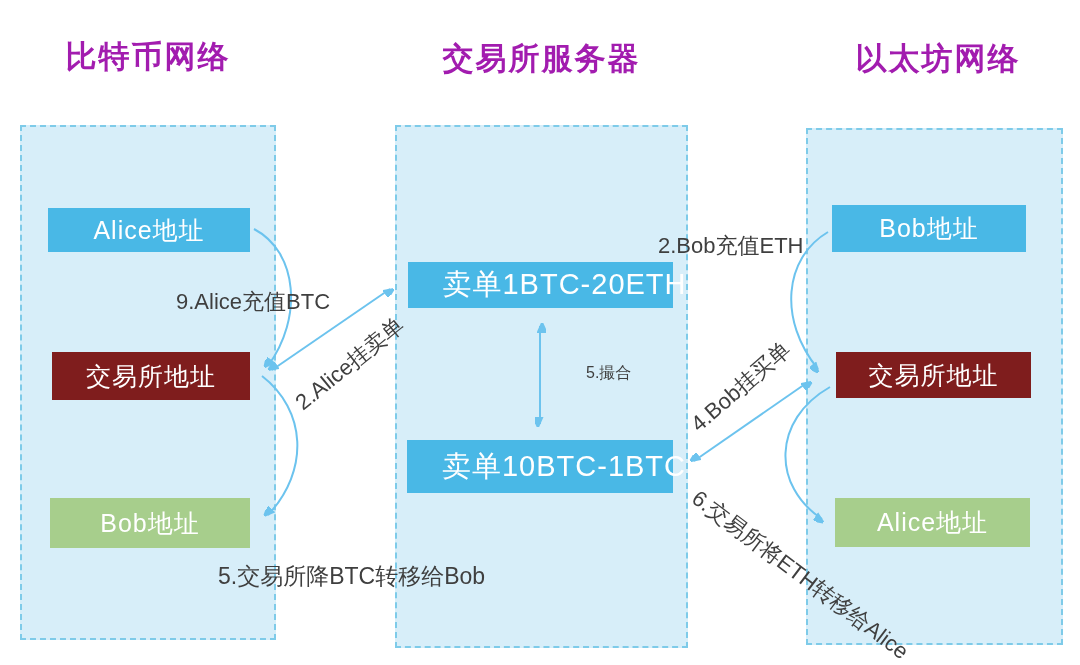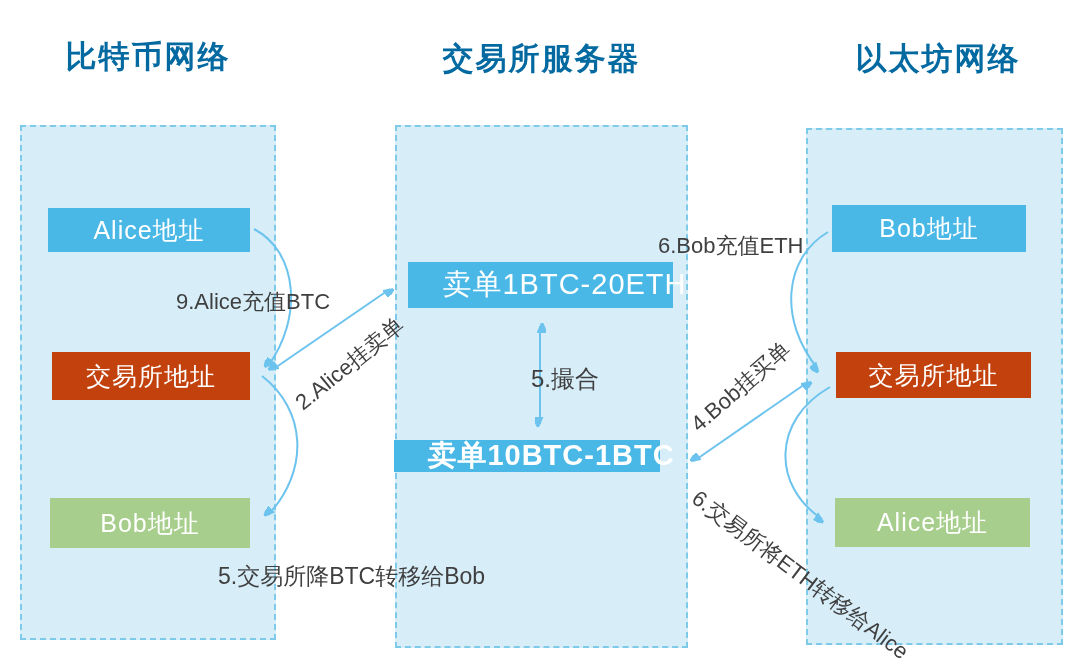--- a/index.html
+++ b/index.html
@@ -7,21 +7,21 @@
     position:relative;
     width:1080px;height:665px;
     background:#ffffff;
     font-family:"Liberation Sans", sans-serif;
     overflow:hidden;
   }
   .col-title{
     position:absolute;
     font-size:31px;
     font-weight:600;
-    color:#0369a1;
+    color:#a21caf;
     letter-spacing:2px;
     text-align:center;
   }
   .panel{
     position:absolute;
     background:#d7eef9;
     border:2px dashed #7ecbe9;
     box-sizing:border-box;
   }
   .node{
@@ -29,21 +29,21 @@
     display:flex;
     align-items:center;
     justify-content:center;
     color:#ffffff;
     font-size:25px;
     letter-spacing:1px;
     box-sizing:border-box;
     white-space:nowrap;
   }
   .node-blue{background:#49b8e6;}
-  .node-gray{background:#c2410c;}
+  .node-gray{background:#7f1d1d;}
   .node-green{background:#a7ce8c;}
   .order{font-size:29px;padding-left:48px;}
   .step-label{
     position:absolute;
     color:#3f3f3f;
     font-size:22px;
     white-space:nowrap;
   }
   .rot{
     text-align:center;
@@ -83,27 +83,27 @@
       <path d="M 262 376 C 306 410, 310 470, 268 515" marker-end="url(#ah)"></path>
       <path d="M 830 387 C 772 420, 772 486, 822 519" marker-end="url(#ah)"></path>
     </g>
   </svg>
 
   <div class="node node-blue" style="left:48px;top:208px;width:202px;height:44px;">Alice地址</div>
   <div class="node node-gray" style="left:52px;top:352px;width:198px;height:48px;">交易所地址</div>
   <div class="node node-green" style="left:50px;top:498px;width:200px;height:50px;">Bob地址</div>
 
   <div class="node node-blue order" style="left:408px;top:262px;width:265px;height:46px;">卖单1BTC-20ETH</div>
-  <div class="node node-blue order" style="left:394px;top:440px;width:266px;height:32px;font-weight:bold;">卖单10BTC-1BTC</div>
+  <div class="node node-blue order" style="left:407px;top:440px;width:266px;height:53px;">卖单10BTC-1BTC</div>
 
   <div class="node node-blue" style="left:832px;top:205px;width:194px;height:47px;">Bob地址</div>
   <div class="node node-gray" style="left:836px;top:352px;width:195px;height:46px;">交易所地址</div>
   <div class="node node-green" style="left:835px;top:498px;width:195px;height:49px;">Alice地址</div>
 
   <div class="step-label" style="left:176px;top:287px;">9.Alice充值BTC</div>
   <div class="step-label rot" style="left:272px;top:349px;width:156px;transform:rotate(-39deg);">2.Alice挂卖单</div>
-  <div class="step-label" style="left:658px;top:231px;">6.Bob充值ETH</div>
+  <div class="step-label" style="left:658px;top:231px;">2.Bob充值ETH</div>
   <div class="step-label rot" style="left:670px;top:372px;width:142px;transform:rotate(-41deg);">4.Bob挂买单</div>
-  <div class="step-label" style="left:531px;top:363px;font-size:24px;">5.撮合</div>
+  <div class="step-label" style="left:586px;top:363px;font-size:16px;">5.撮合</div>
   <div class="step-label" style="left:178px;top:561px;font-size:23px;margin-left:40px;">5.交易所降BTC转移给Bob</div>
   <div class="step-label rot" style="left:655px;top:560px;width:290px;transform:rotate(37deg);">6.交易所将ETH转移给Alice</div>
 
 </div>
 
 </body></html>

